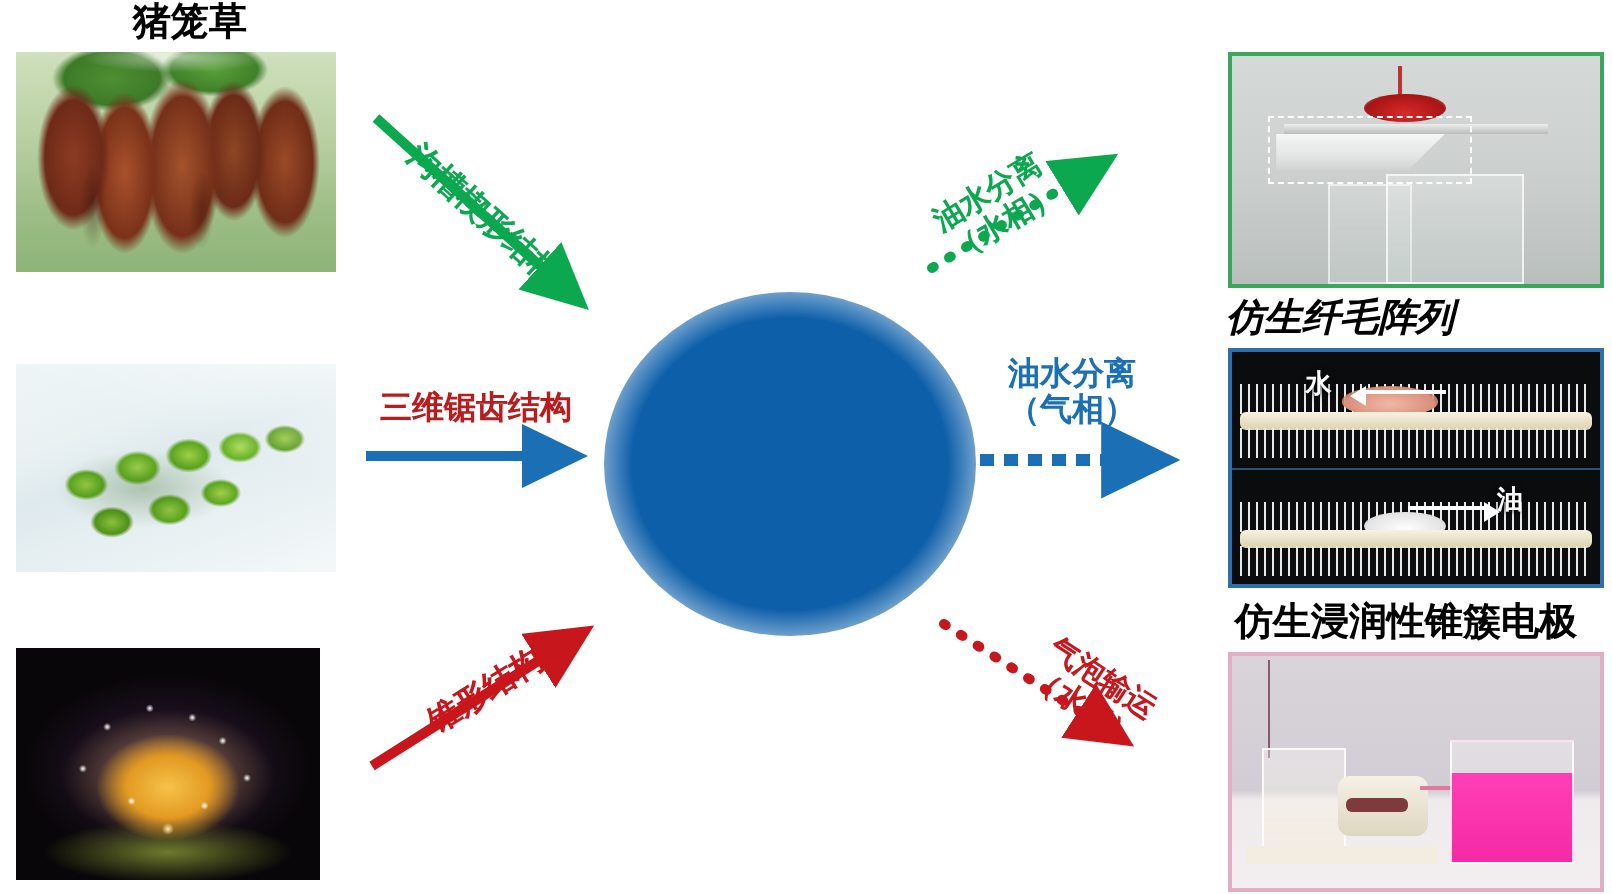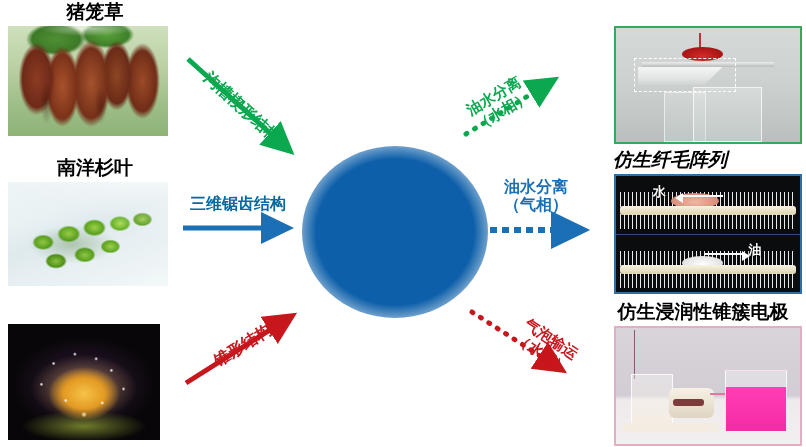--- a/index.html
+++ b/index.html
@@ -241,21 +241,20 @@
   svg.overlay{position:absolute;left:0;top:0;width:806px;height:447px;pointer-events:none;}
 </style>
 </head>
 <body>
 
 <div class="stage">
 
   <div class="caption" style="left:0px;top:2px;width:190px;">猪笼草</div>
   <div class="photo pitcher" style="left:8px;top:26px;width:160px;height:110px;"></div>
 
-  <div class="caption" style="left:0px;top:158px;width:190px;">南洋杉叶</div>
   <div class="photo araucaria" style="left:8px;top:182px;width:160px;height:104px;"></div>
 
   <div class="photo cactus" style="left:8px;top:324px;width:152px;height:116px;"></div>
 
   <div class="core-glow" style="left:302px;top:146px;width:186px;height:172px;"></div>
 
   <svg class="overlay" viewBox="0 0 806 447">
     <defs>
       <marker id="mg" markerWidth="7" markerHeight="7" refX="5.4" refY="3.2" orient="auto">
         <path d="M0,0 L6.6,3.2 L0,6.4 Z" fill="#0ba84f"></path>
@@ -277,21 +276,21 @@
     <line x1="466" y1="134" x2="554" y2="80" stroke="#0ba84f" stroke-width="5" stroke-linecap="round" stroke-dasharray="1 9" marker-end="url(#mg)"></line>
 
     <line x1="490" y1="230" x2="583" y2="230" stroke="#1a6fb5" stroke-width="6" stroke-dasharray="7 5" marker-end="url(#mb)"></line>
 
     <line x1="472" y1="312" x2="562" y2="370" stroke="#c8161d" stroke-width="5" stroke-linecap="round" stroke-dasharray="1 9" marker-end="url(#mr)"></line>
   </svg>
 
   <div class="arrow-label" style="left:196px;top:54px;width:140px;color:#0ba84f;font-size:16px;
               transform:rotate(42deg);transform-origin:0 0;">沟槽楔形结构</div>
 
-  <div class="arrow-label" style="left:180px;top:195px;width:116px;color:#0369a1;font-size:16px;">三维锯齿结构</div>
+  <div class="arrow-label" style="left:180px;top:195px;width:116px;color:#b91c1c;font-size:16px;">三维锯齿结构</div>
 
   <div class="arrow-label" style="left:193px;top:366px;width:106px;color:#c8161d;font-size:16px;
               transform:rotate(-32deg);transform-origin:0 0;">锥形结构</div>
 
   <div class="arrow-label" style="left:445px;top:116px;width:104px;color:#0ba84f;font-size:15px;
               transform:rotate(-31deg);transform-origin:0 0;">油水分离
 （水相）</div>
 
   <div class="arrow-label" style="left:478px;top:178px;width:116px;color:#1a6fb5;font-size:16px;">油水分离
 （气相）</div>

